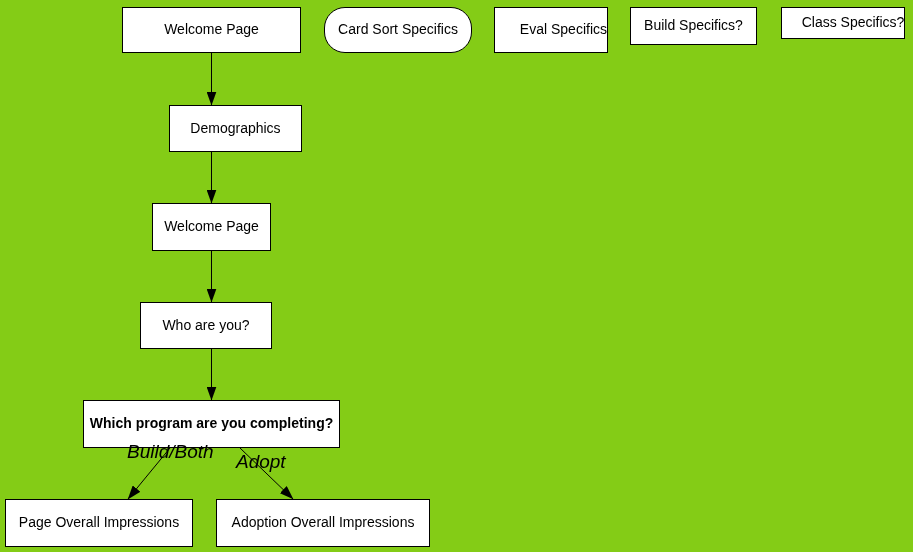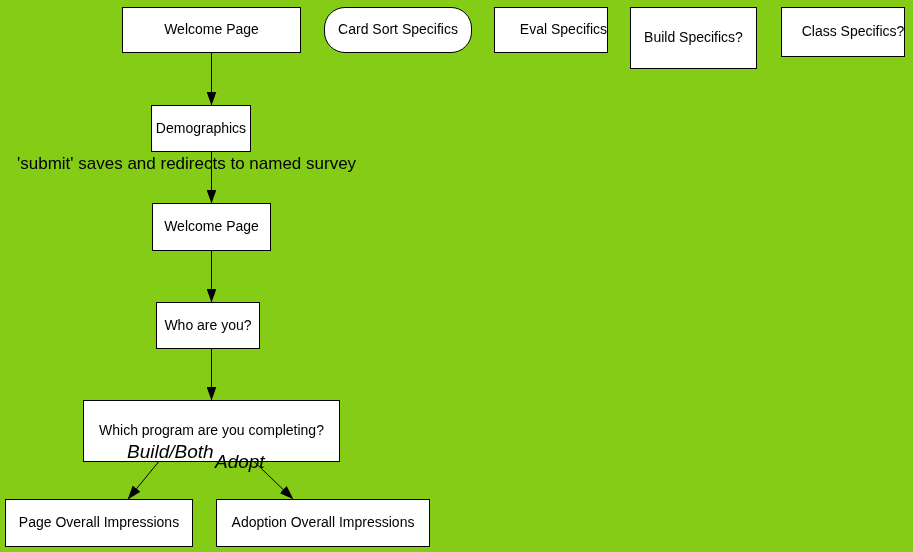--- a/index.html
+++ b/index.html
@@ -72,51 +72,50 @@
   </div>
 
   <div class="node" style="left:324px; top:7px; width:148px; height:46px;border-radius:21px;">
     <div>Card Sort Specifics</div>
   </div>
 
   <div class="node" style="left:494px; top:7px; width:114px; height:46px;align-items:flex-end;">
     <div>Eval Specifics</div>
   </div>
 
-  <div class="node" style="left:630px; top:7px; width:127px; height:62px;">
+  <div class="node" style="left:630px; top:7px; width:127px; height:38px;">
     <div>Build Specifics?</div>
   </div>
 
-  <div class="node" style="left:781px; top:7px; width:124px; height:50px;padding-left:20px;">
+  <div class="node" style="left:781px; top:7px; width:124px; height:32px;padding-left:20px;">
     <div>Class Specifics?</div>
   </div>
 
-  <div class="node" style="left:151px; top:105px; width:100px; height:47px;">
+  <div class="node" style="left:169px; top:105px; width:133px; height:47px;">
     <div>Demographics</div>
   </div>
 
   <div class="node" style="left:152px; top:203px; width:119px; height:48px;">
     <div>Welcome Page</div>
   </div>
 
-  <div class="node" style="left:156px; top:302px; width:104px; height:47px;">
+  <div class="node" style="left:140px; top:302px; width:132px; height:47px;">
     <div>Who are you?</div>
   </div>
 
-  <div class="node" style="left:83px; top:400px; width:257px; height:62px;">
+  <div class="node" style="left:83px; top:400px; width:257px; height:48px;font-weight:bold;">
     <div>Which program are you completing?</div>
   </div>
 
   <div class="node" style="left:5px; top:499px; width:188px; height:48px;">
     <div>Page Overall Impressions</div>
   </div>
 
   <div class="node" style="left:216px; top:499px; width:214px; height:48px;text-align:right;">
     <div>Adoption Overall Impressions</div>
   </div>
 
-  <div class="note" style="left:17px; top:155px;">'submit' saves and redirects to named survey</div>
 
   <div class="note big" style="left:127px; top:442px;">Build/Both</div>
 
-  <div class="note big" style="left:215px; top:452px;">Adopt</div>
+  <div class="note big" style="left:236px; top:452px;">Adopt</div>
 
 </div>
 
 </body></html>

